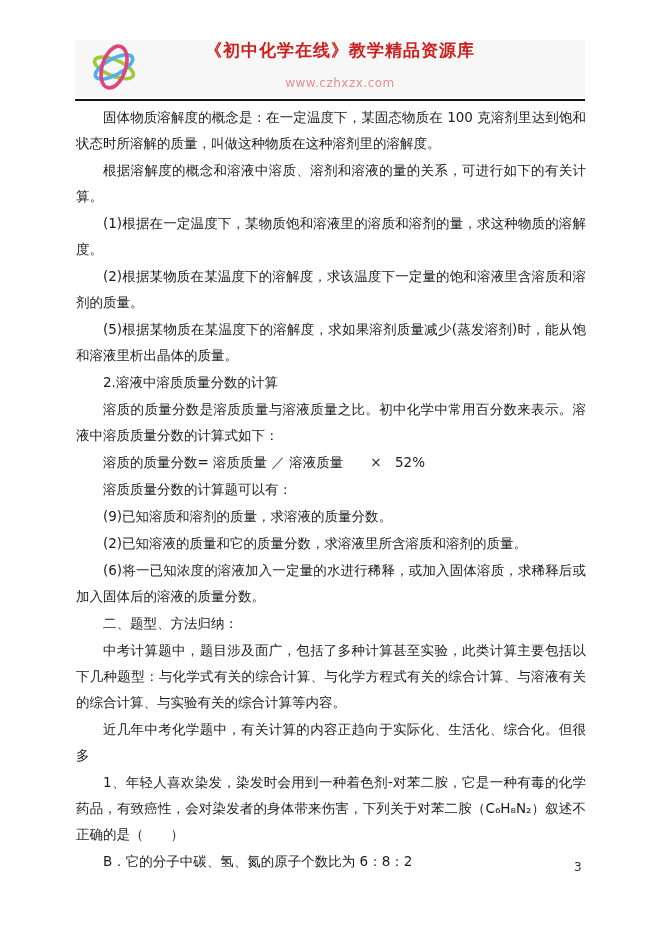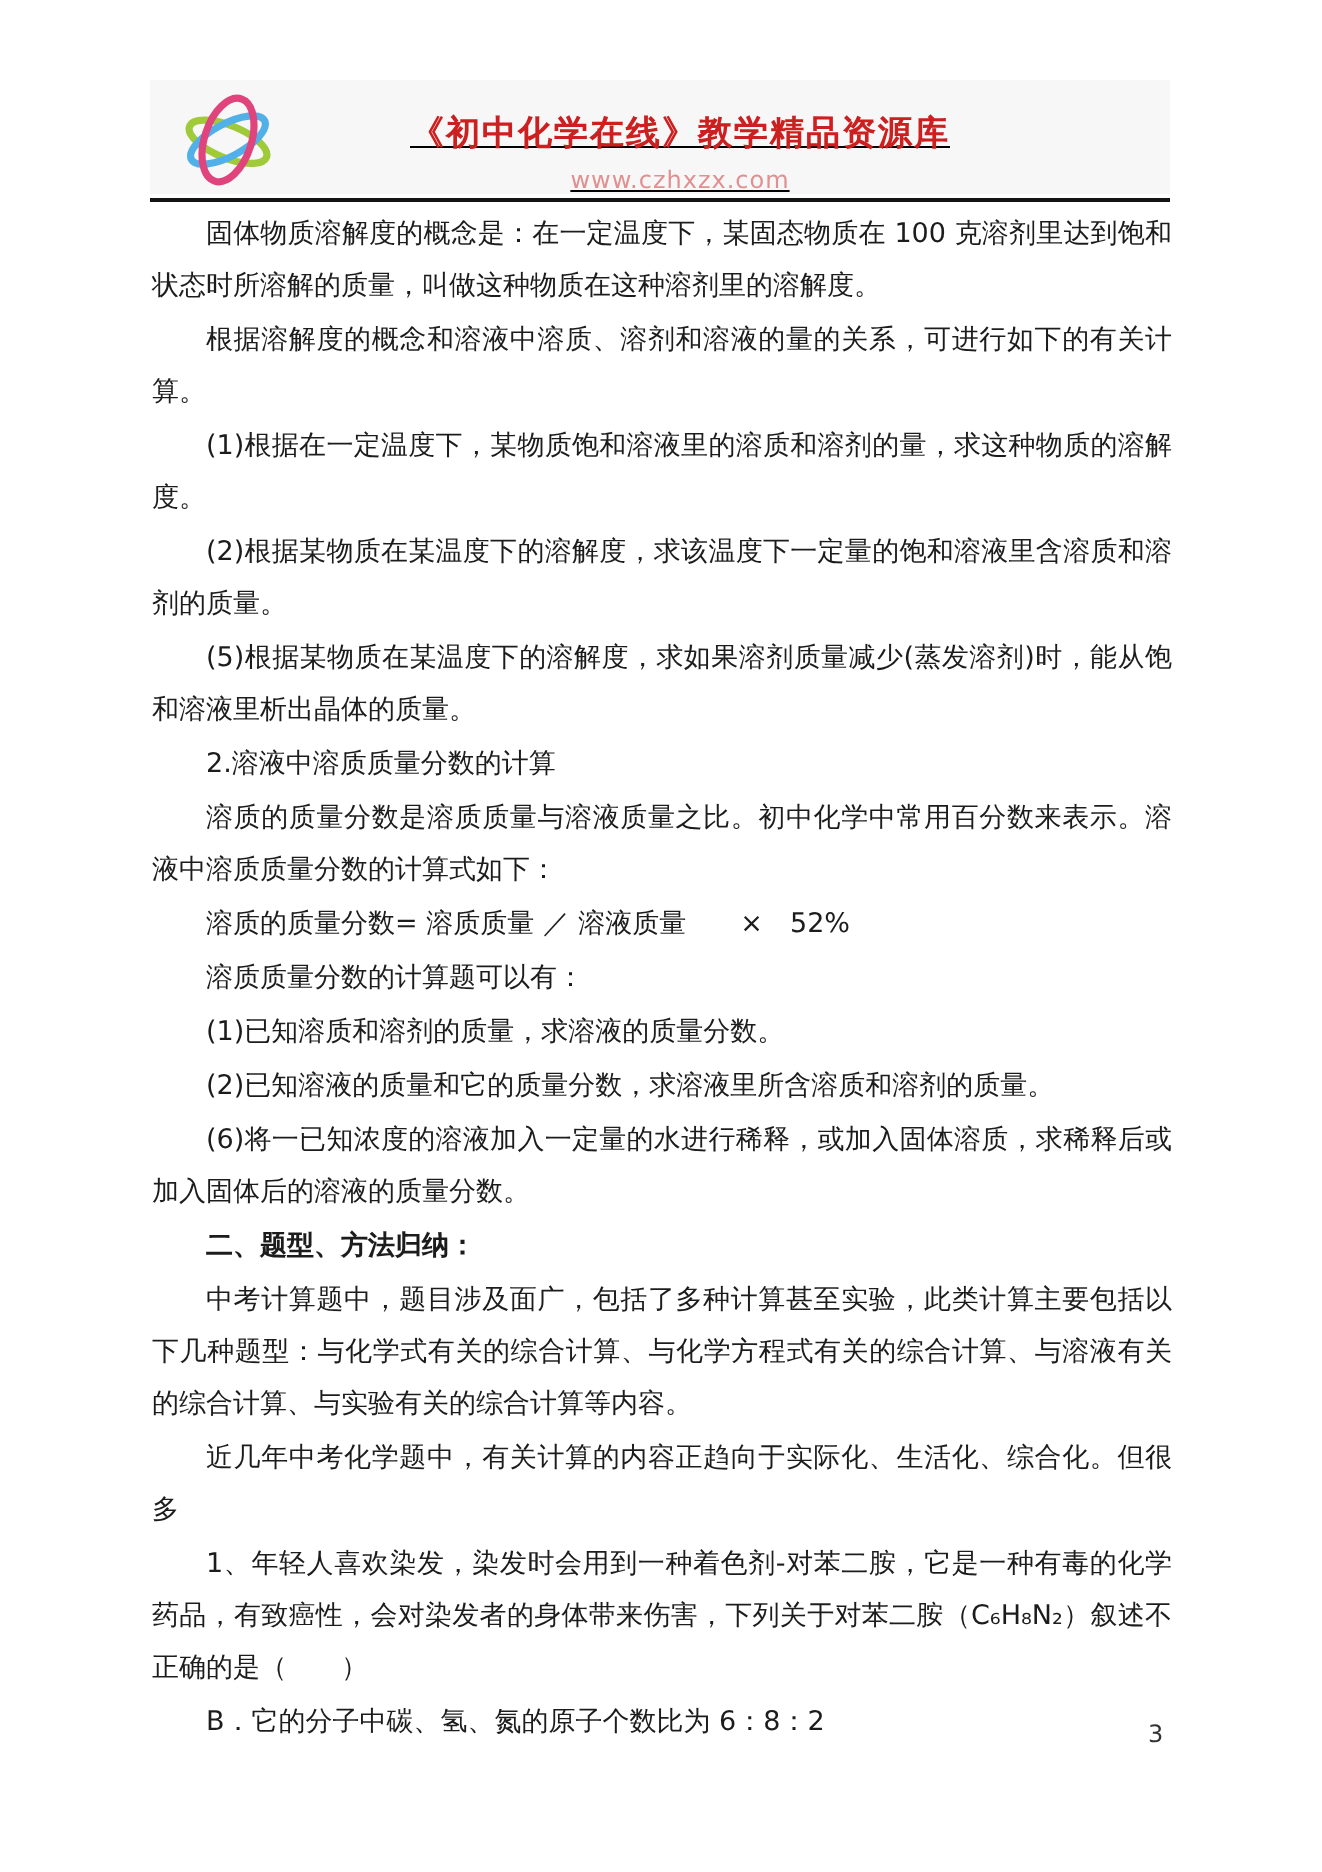--- a/index.html
+++ b/index.html
@@ -8,21 +8,21 @@
     position:relative;
     width:661px; height:936px;
     background:#ffffff;
     font-family:"DejaVu Sans", sans-serif;
     overflow:hidden;
   }
   .header-box {
     position:absolute; left:75px; top:40px;
     width:510px; height:57px;
     background:#f7f7f7;
-    display:flex; align-items:flex-end;text-decoration:underline;
+    display:flex; align-items:flex-start;
   }
   .logo {
     width:54px; height:54px;
     margin-left:12px;
     flex:0 0 auto;
   }
   .header-text {
     flex:1 1 auto;
     text-align:center;
     padding-right:46px;
@@ -30,41 +30,41 @@
   .header-title {
     color:#cc2020;
     font-weight:bold;
     font-size:17px;
     letter-spacing:1px;
     line-height:1.2;
   }
   .header-url {
     color:#e09090;
     font-size:12px;
-    margin-top:6px;
+    margin-top:16px;
     letter-spacing:0.5px;
   }
   .header-rule {
     position:absolute; left:75px; top:99px;
     width:510px; height:0;
     border-top:2px solid #141414;
   }
   .content {
     position:absolute; left:75px; top:103px;
     width:512px;
     font-size:13.5px;
     line-height:26px;
     color:#1c1c1c;
     text-align:justify;
   }
   .content p {
     margin:1px;
     text-indent:2em;
   }
-  .content p.bold { font-weight:bold; }
+  .content p.bold { font-weight:normal; }
   .page-number {
     position:absolute;
     left:574px; top:860px;
     font-size:12px;
     color:#333333;
   }
 </style>
 </head>
 <body>
 
@@ -89,21 +89,21 @@
   <div class="content">
     <p>固体物质溶解度的概念是：在一定温度下，某固态物质在 100 克溶剂里达到饱和状态时所溶解的质量，叫做这种物质在这种溶剂里的溶解度。</p>
     <p>根据溶解度的概念和溶液中溶质、溶剂和溶液的量的关系，可进行如下的有关计算。</p>
     <p>(1)根据在一定温度下，某物质饱和溶液里的溶质和溶剂的量，求这种物质的溶解度。</p>
     <p>(2)根据某物质在某温度下的溶解度，求该温度下一定量的饱和溶液里含溶质和溶剂的质量。</p>
     <p>(5)根据某物质在某温度下的溶解度，求如果溶剂质量减少(蒸发溶剂)时，能从饱和溶液里析出晶体的质量。</p>
     <p>2.溶液中溶质质量分数的计算</p>
     <p>溶质的质量分数是溶质质量与溶液质量之比。初中化学中常用百分数来表示。溶液中溶质质量分数的计算式如下：</p>
     <p>溶质的质量分数= 溶质质量 ／ 溶液质量　　×　52%</p>
     <p>溶质质量分数的计算题可以有：</p>
-    <p>(1)已知溶质和溶剂的质量，求溶液的质量分数。</p>
+    <p>(9)已知溶质和溶剂的质量，求溶液的质量分数。</p>
     <p>(2)已知溶液的质量和它的质量分数，求溶液里所含溶质和溶剂的质量。</p>
     <p>(6)将一已知浓度的溶液加入一定量的水进行稀释，或加入固体溶质，求稀释后或加入固体后的溶液的质量分数。</p>
     <p class="bold">二、题型、方法归纳：</p>
     <p>中考计算题中，题目涉及面广，包括了多种计算甚至实验，此类计算主要包括以下几种题型：与化学式有关的综合计算、与化学方程式有关的综合计算、与溶液有关的综合计算、与实验有关的综合计算等内容。</p>
     <p>近几年中考化学题中，有关计算的内容正趋向于实际化、生活化、综合化。但很多</p>
     <p>1、年轻人喜欢染发，染发时会用到一种着色剂-对苯二胺，它是一种有毒的化学药品，有致癌性，会对染发者的身体带来伤害，下列关于对苯二胺（C₆H₈N₂）叙述不正确的是（　　）</p>
     <p>B．它的分子中碳、氢、氮的原子个数比为 6：8：2</p>
 
   </div>
 

